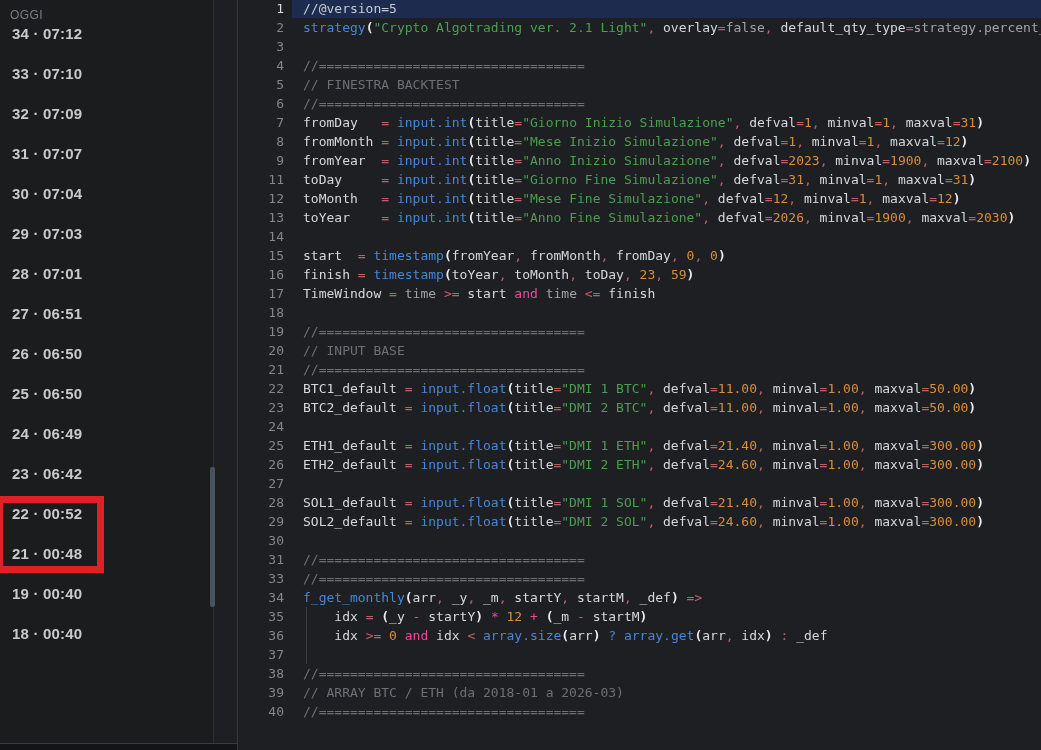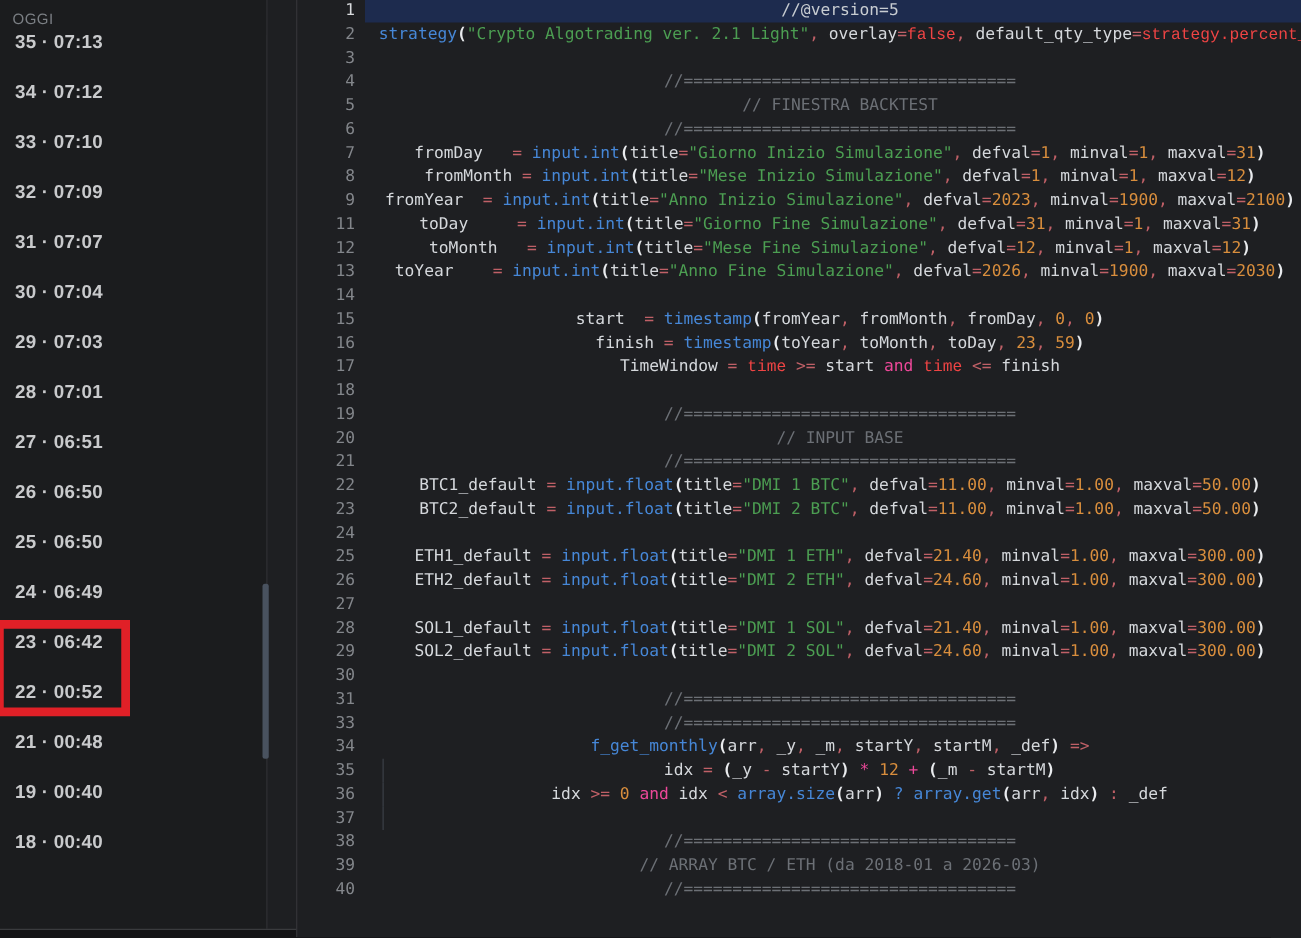--- a/index.html
+++ b/index.html
@@ -43,49 +43,46 @@
   .editor {
     position:absolute; left:238px; top:-1px; width:803px; height:762px;
     overflow:hidden; background:#1e1f22;
     font-family:"DejaVu Sans Mono", monospace; font-size:13px; line-height:19px;
   }
   .code-line { display:flex; height:19px; white-space:pre; }
   .gutter {
     flex:0 0 54px; text-align:right; padding-right:8px; color:#83868b;
     user-select:none;
   }
-  .code { flex:1; position:relative; padding-left:11px;text-align:center; }
+  .code { flex:1; position:relative; padding-left:11px; }
   .code-line.sel .code { background:#1d2b4e; }
   .code-line.sel .gutter { color:#d9dbde; }
   .code-line.guide .code::before {
     content:""; position:absolute; left:14px; top:0; height:19px; width:1px;
     background:#3a3f46;
   }
   
   .t-p { color:#d5d8dc; }
   .t-c { color:#6c7076; }
   .t-a { color:#c7ccd1; }
   .t-f { color:#4687d7; }
   .t-s { color:#4c9e52; }
   .t-n { color:#d98e3d; }
   .t-o { color:#c06067; }
-  .t-r { color:#ef4444;font-family:Liberation Mono, monospace; }
+  .t-r { color:#a3a3a3; }
   .t-k { color:#ec4899; }
   .t-b { color:#e9ebee; font-weight:bold; }
 </style>
 </head>
 <body>
 
 <div id="screen">
 
   <div class="sidebar">
     <div class="version-list">
-    <div class="version-item">
-      <span class="vlabel">35 · 07:13</span>
-    </div>
 
     <div class="version-item">
       <span class="vlabel">34 · 07:12</span>
     </div>
 
     <div class="version-item">
       <span class="vlabel">33 · 07:10</span>
     </div>
 
     <div class="version-item">

